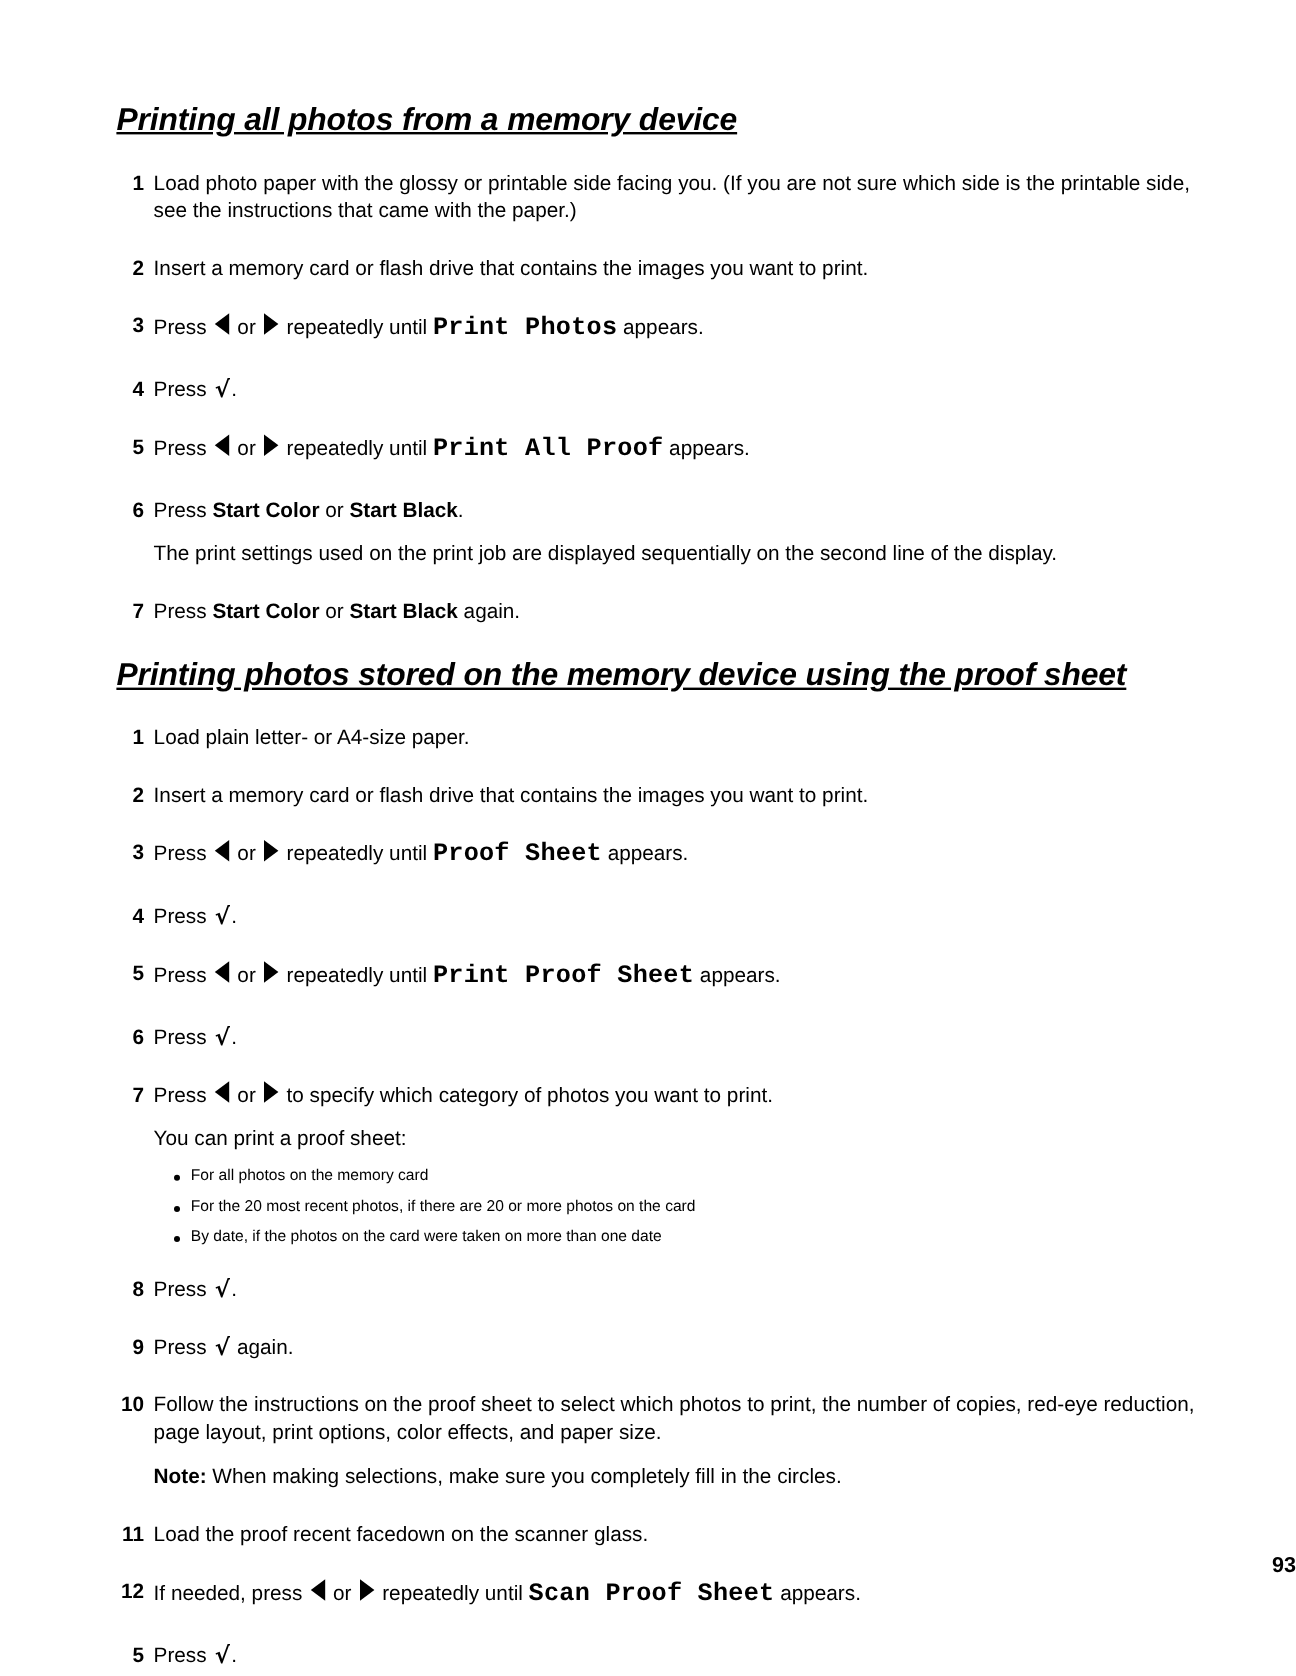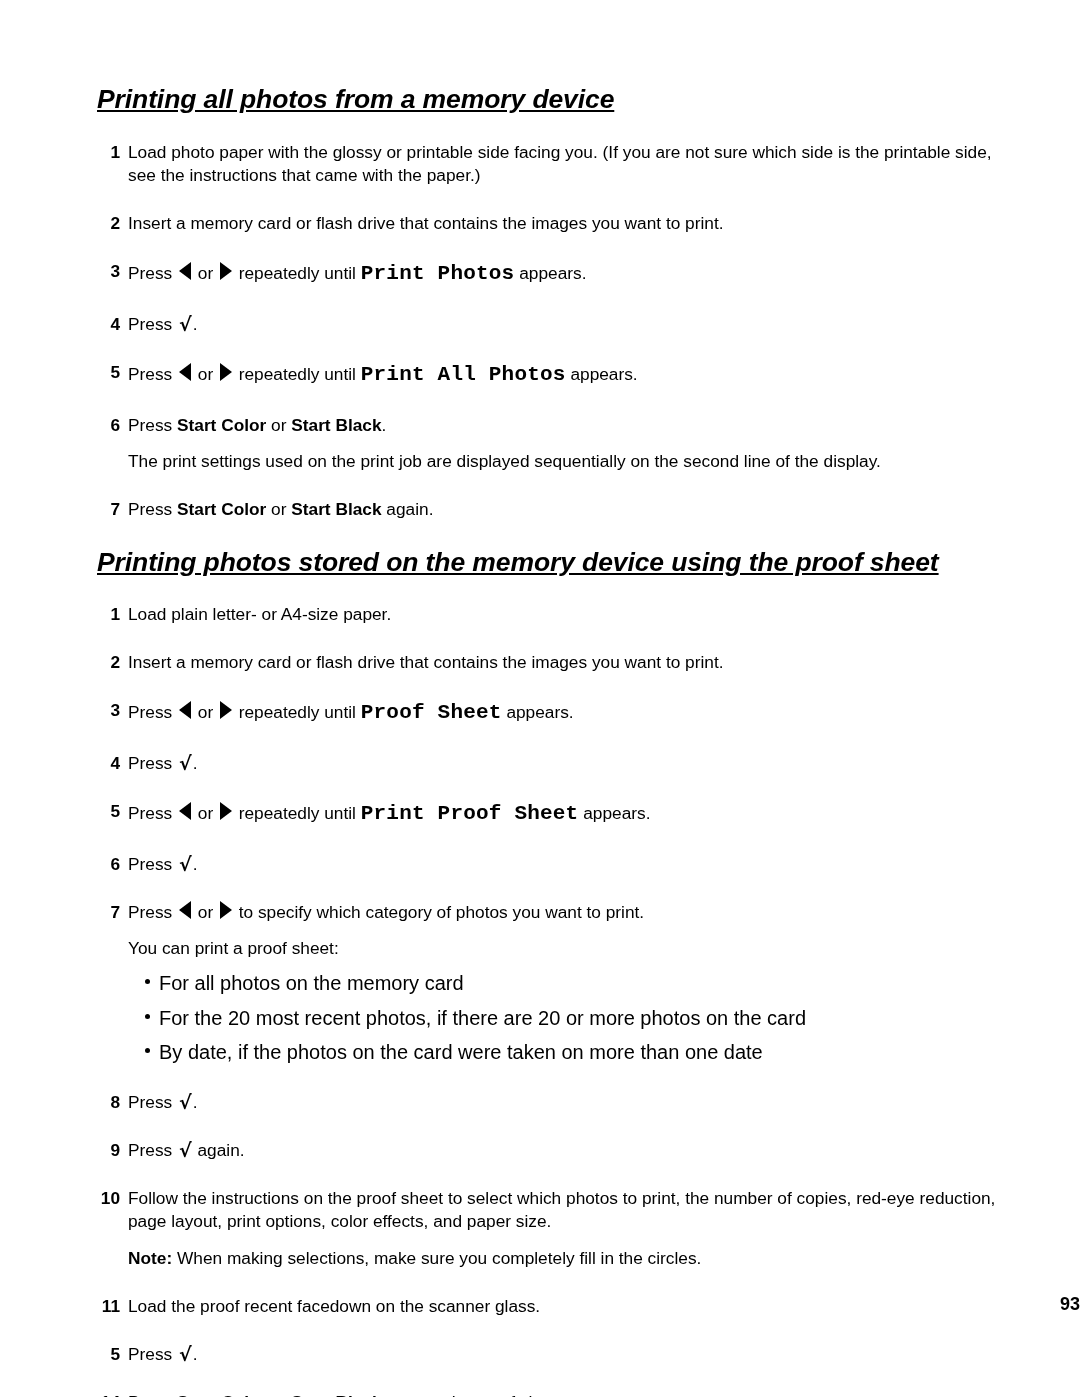--- a/index.html
+++ b/index.html
@@ -112,21 +112,21 @@
 
   ul.bullets {
     list-style: none;
     margin: 10px 0 0 0;
     padding: 0;
   }
   ul.bullets li {
     position: relative;
     padding-left: 31px;
     margin-bottom: 8px;
-    font-size: 20px;
+    font-size: 13px;
     line-height: 1.33;
   }
   ul.bullets li:last-child { margin-bottom: 0; }
   ul.bullets li .bullet-dot {
     position: absolute;
     left: 17px;
     top: 9px;
     width: 5px;
     height: 5px;
     background: #000;
@@ -167,21 +167,21 @@
           <li class="step">
             <span class="step-num">3</span>
             <span class="step-body"><span>Press </span><span class="icon-arrow left"></span><span> or </span><span class="icon-arrow right"></span><span> repeatedly until </span><span class="lcd">Print Photos</span><span> appears.</span></span>
           </li>
           <li class="step">
             <span class="step-num">4</span>
             <span class="step-body"><span>Press </span><span class="icon-check">√</span><span>.</span></span>
           </li>
           <li class="step">
             <span class="step-num">5</span>
-            <span class="step-body"><span>Press </span><span class="icon-arrow left"></span><span> or </span><span class="icon-arrow right"></span><span> repeatedly until </span><span class="lcd">Print All Photos</span><span> appears.</span></span>
+            <span class="step-body"><span>Press </span><span class="icon-arrow left"></span><span> or </span><span class="icon-arrow right"></span><span> repeatedly until </span><span class="lcd">Print All Proof</span><span> appears.</span></span>
           </li>
           <li class="step">
             <span class="step-num">6</span>
             <span class="step-body"><span>Press </span><span class="btn-label">Start Color</span><span> or </span><span class="btn-label">Start Black</span><span>.</span><span class="sub-para">The print settings used on the print job are displayed sequentially on the second line of the display.</span></span>
           </li>
           <li class="step">
             <span class="step-num">7</span>
             <span class="step-body"><span>Press </span><span class="btn-label">Start Color</span><span> or </span><span class="btn-label">Start Black</span><span> again.</span></span>
           </li>
         </ol>
@@ -231,20 +231,24 @@
           </li>
           <li class="step">
             <span class="step-num">10</span>
             <span class="step-body"><span>Follow the instructions on the proof sheet to select which photos to print, the number of copies, red-eye reduction, page layout, print options, color effects, and paper size.</span><span class="note-line"><span style="font-weight: bold;">Note:</span><span> When making selections, make sure you completely fill in the circles.</span></span></span>
           </li>
           <li class="step">
             <span class="step-num">11</span>
             <span class="step-body"><span>Load the proof recent facedown on the scanner glass.</span></span>
           </li>
           <li class="step">
+            <span class="step-num">12</span>
+            <span class="step-body"><span>If needed, press </span><span class="icon-arrow left"></span><span> or </span><span class="icon-arrow right"></span><span> repeatedly until </span><span class="lcd">Scan Proof Sheet</span><span> appears.</span></span>
+          </li>
+          <li class="step">
             <span class="step-num">5</span>
             <span class="step-body"><span>Press </span><span class="icon-check">√</span><span>.</span></span>
           </li>
           <li class="step">
             <span class="step-num">14</span>
             <span class="step-body"><span>Press </span><span class="btn-label">Start Color</span><span> or </span><span class="btn-label">Start Black</span><span> to scan the proof sheet.</span></span>
           </li>
         </ol>
       </div>
     </div>

